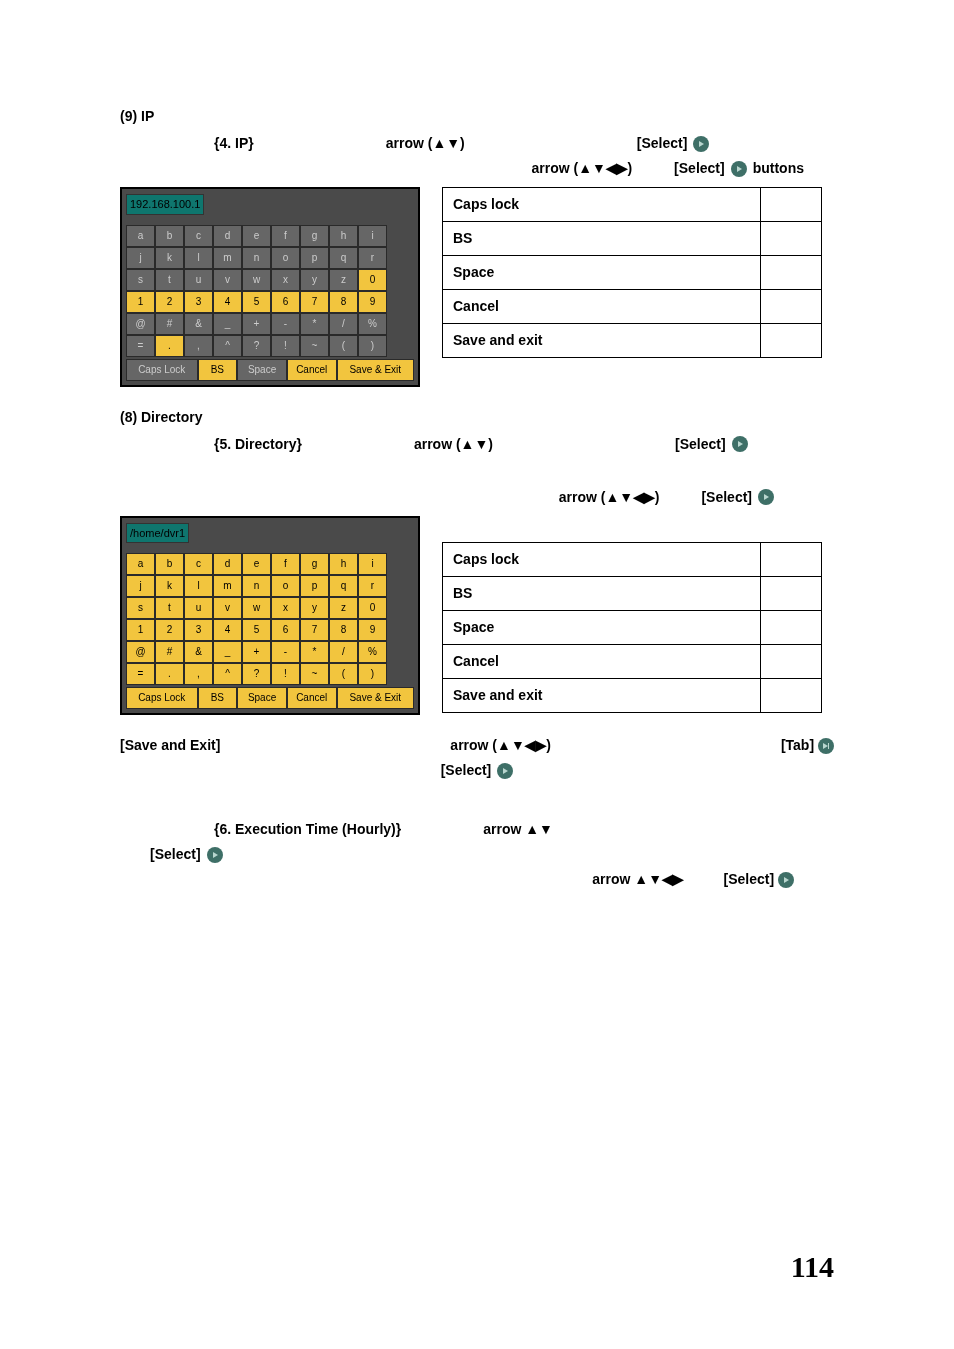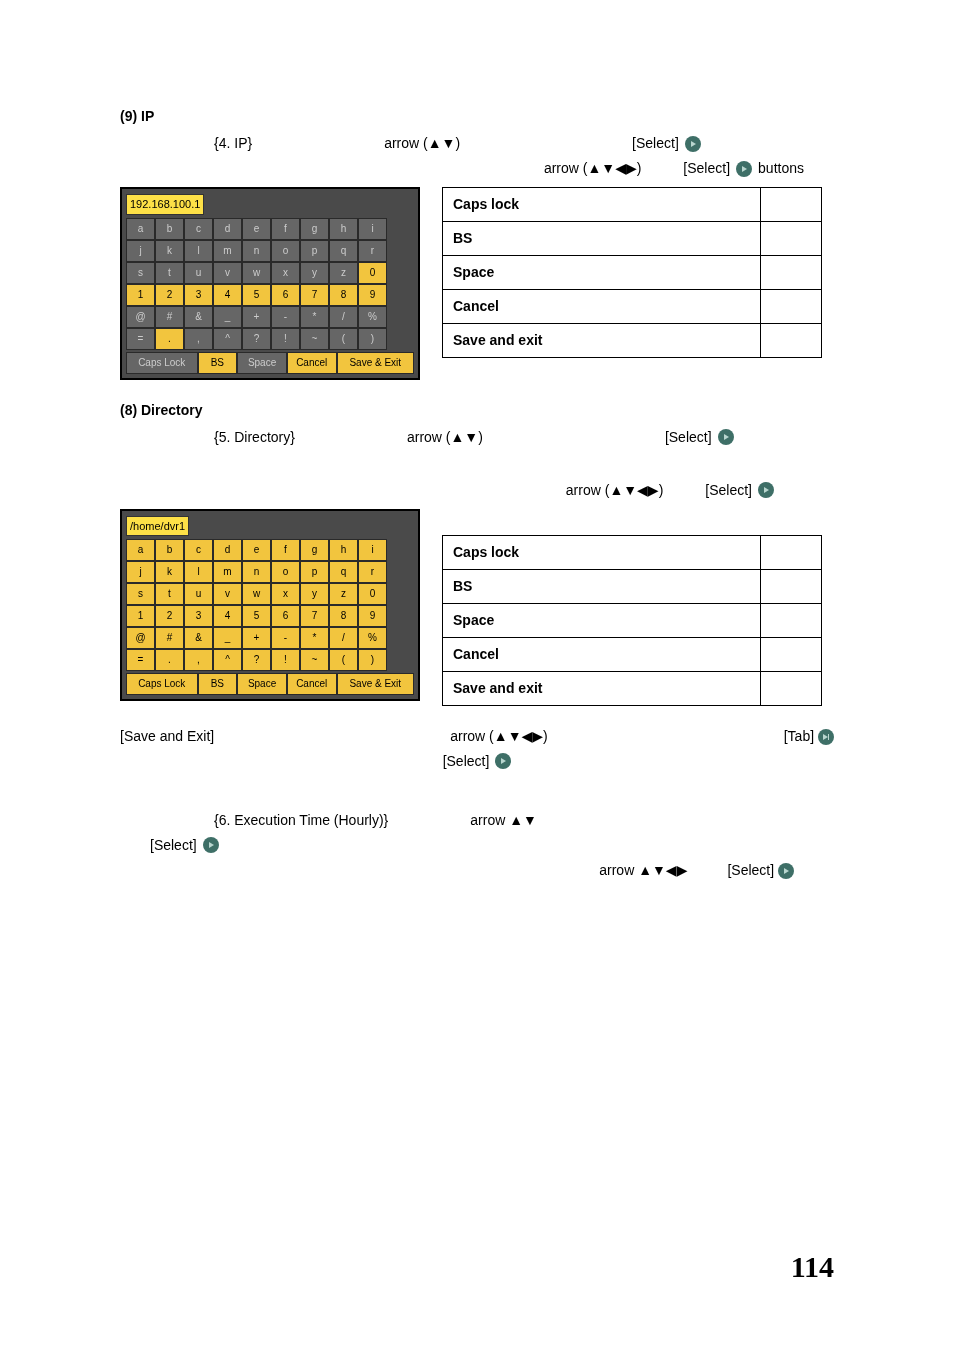--- a/index.html
+++ b/index.html
@@ -1,21 +1,21 @@
 <!DOCTYPE html>
 <html><head>
 <meta charset="utf-8">
 <style>
 body{margin:0;padding:0;background:#fff;font-family:Arial,sans-serif;font-size:14px;color:#000;line-height:1.5}
 .page{width:954px;margin:0 auto;padding:100px 120px 60px 120px;box-sizing:border-box;position:relative;min-height:1349px}
 .heading{font-weight:bold;margin:6px 0}
 .line{display:flex;align-items:center;gap:6px;flex-wrap:wrap;margin:4px 0}
-.bold{font-weight:normal}
+.bold{font-weight:bold}
 .kbd-panel{width:300px;border:2px solid #000;background:#4a4a4a;padding:4px;box-sizing:border-box}
-.kbd-field{background:#fde047;border:1px solid #333;font-size:11px;padding:1px 3px;color:#000;margin-bottom:3px;display:inline-block}
+.kbd-field{background:#0f766e;border:1px solid #333;font-size:11px;padding:1px 3px;color:#000;margin-bottom:10px;display:inline-block}
 .kbd-row{display:flex;gap:0}
 .kbd-key{width:29px;height:22px;border:1px solid #2a2a2a;background:#666;color:#ccc;font-size:10px;text-align:center;line-height:20px;box-sizing:border-box}
 .kbd-key.hot{background:#f2c53e;color:#000}
 .kbd-fn-row{display:flex;margin-top:2px}
 .kbd-fn{height:22px;border:1px solid #2a2a2a;background:#666;color:#ccc;font-size:10px;text-align:center;line-height:20px;box-sizing:border-box}
 .kbd-fn.hot{background:#f2c53e;color:#000}
 .desc-table{border-collapse:collapse;width:380px}
 .desc-table td,.desc-table th{border:1px solid #000;padding:6px 10px;font-size:14px;text-align:left}
 .desc-table th{font-weight:bold}
 .flex-row{display:flex;align-items:flex-start;gap:22px;margin:8px 0 20px 0}

